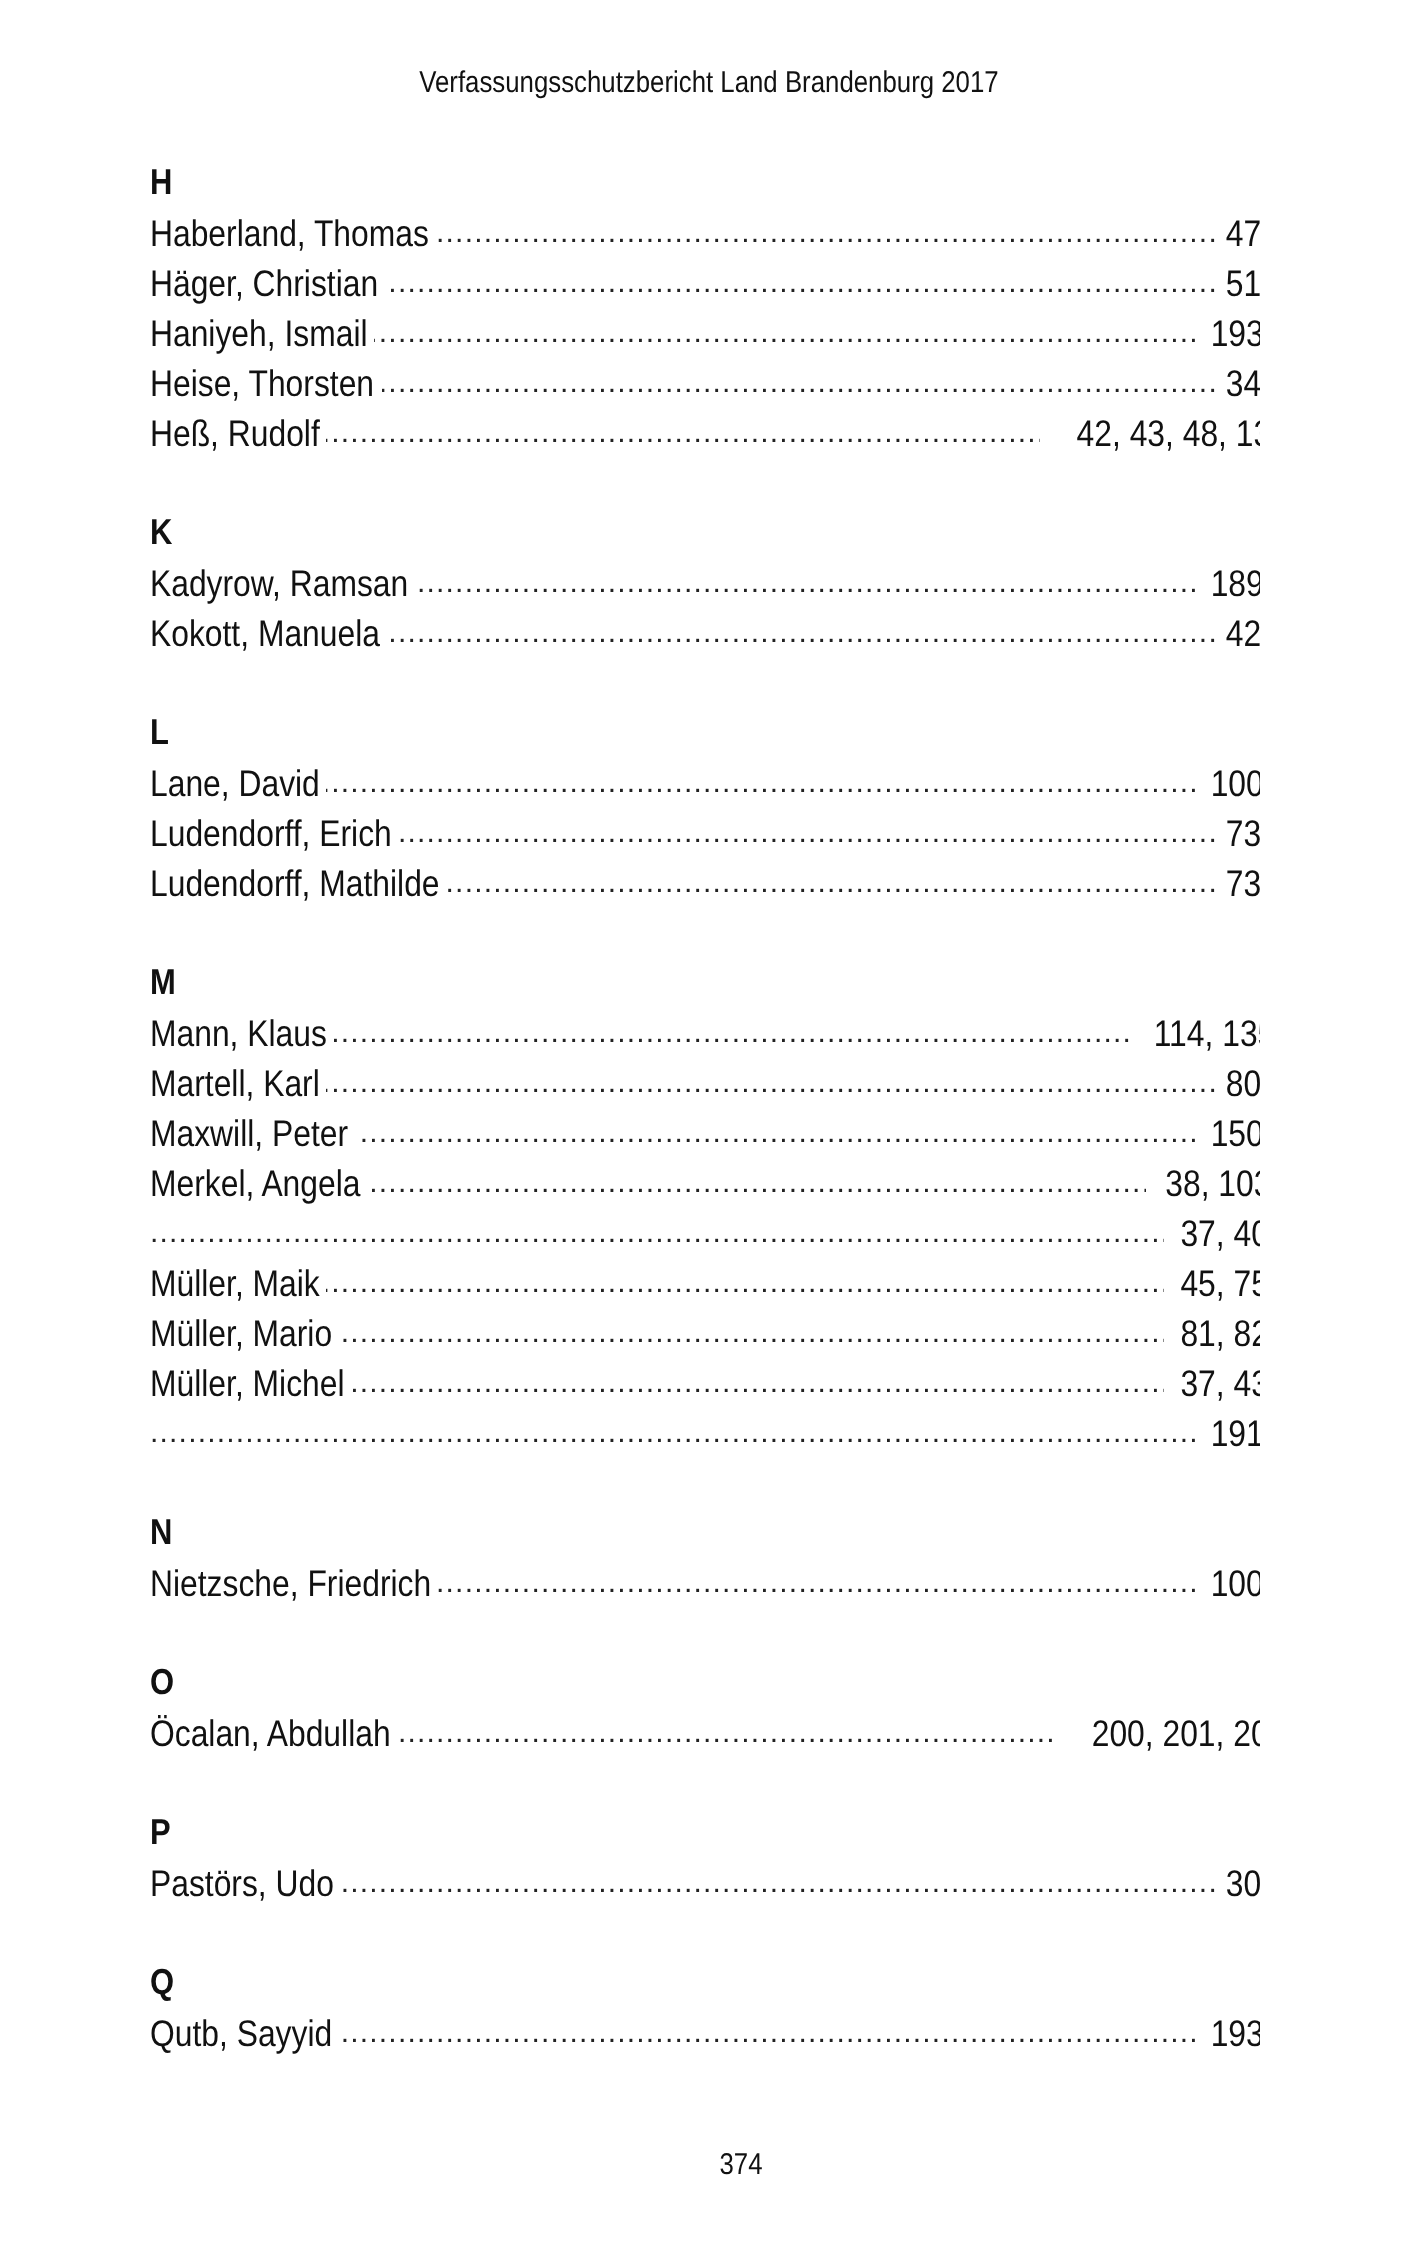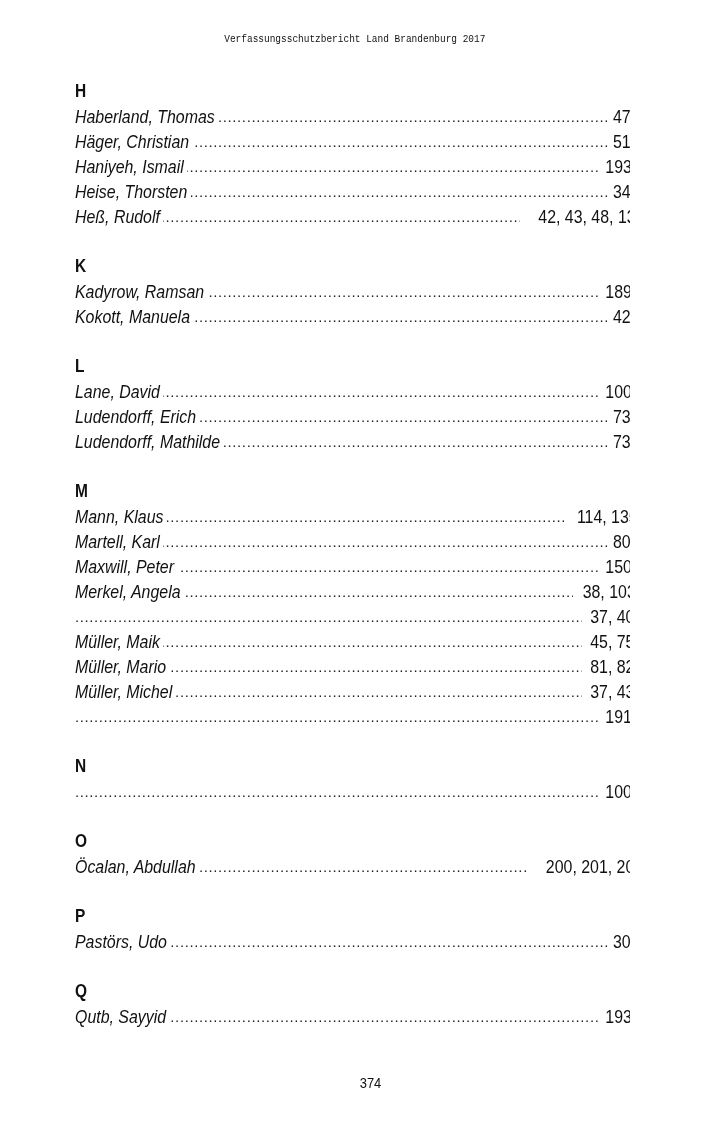--- a/index.html
+++ b/index.html
@@ -1,28 +1,28 @@
 <!DOCTYPE html>
 <html><head>
   <meta charset="utf-8">
   <style>
     html, body { margin: 0; padding: 0; background: #ffffff; }
     body { width: 709px; height: 1123px; position: relative; overflow: hidden;
       font-family: "Liberation Sans", sans-serif; color: #111; }
     .header { position: absolute; top: 33px; left: 0; width: 709px; text-align: center;
-      font-size: 11px; font-family: Liberation Mono, monospace; }
+      font-size: 15px; }
     .header span, .footer span { display: inline-block; transform: scaleX(0.86); transform-origin: center; }
     .index { position: absolute; top: 79px; left: 75px; width: 555px; }
     .section { margin-bottom: 25px; }
     .letter { height: 25px; line-height: 25px; font-weight: bold; font-size: 18px; }
     .letter span { display: inline-block; transform: scaleX(0.86); transform-origin: left; }
     .entry { position: relative; height: 25px; line-height: 25px; font-size: 18.5px; overflow: hidden; white-space: nowrap; }
     .entry .wrap { position: absolute; left: 0; right: 0; top: 0; display: flex; }
     .entry .name, .entry .pages { background: #fff; position: relative; z-index: 1; }
-    .entry .name { padding-right: 1px; font-style: italic; }
+    .entry .name { padding-right: 1px; }
     .entry .pages { padding-left: 1px; margin-left: auto; }
     .entry .dots { position: absolute; left: 0; right: 0; top: 0; z-index: 0;
       letter-spacing: 0.6px; font-size: 15px; overflow: hidden; color: #222; }
     .scale { display: inline-block; transform: scaleX(0.86); }
     .name .scale { transform-origin: left; }
     .pages .scale { transform-origin: right; }
     .footer { position: absolute; top: 1074px; left: 16px; width: 709px; text-align: center; font-size: 15px; }
   </style>
 </head>
 <body>
@@ -173,20 +173,21 @@
         <div class="wrap">
           <span class="pages" style="width: 29px; overflow: visible; text-align: right;"><span class="scale">191</span></span>
         </div>
       </div>
     </div>
     <div class="section">
       <div class="letter"><span>N</span></div>
       <div class="entry">
         <div class="dots">............................................................................................................................................................................................................................</div>
         <div class="wrap">
+          <span class="name" style="width: 143px; overflow: visible;"><span class="scale">Nietzsche, Friedrich</span></span>
           <span class="pages" style="width: 29px; overflow: visible; text-align: right;"><span class="scale">100</span></span>
         </div>
       </div>
     </div>
     <div class="section">
       <div class="letter"><span>O</span></div>
       <div class="entry">
         <div class="dots">............................................................................................................................................................................................................................</div>
         <div class="wrap">
           <span class="name" style="width: 123px; overflow: visible;"><span class="scale">Öcalan, Abdullah</span></span>

